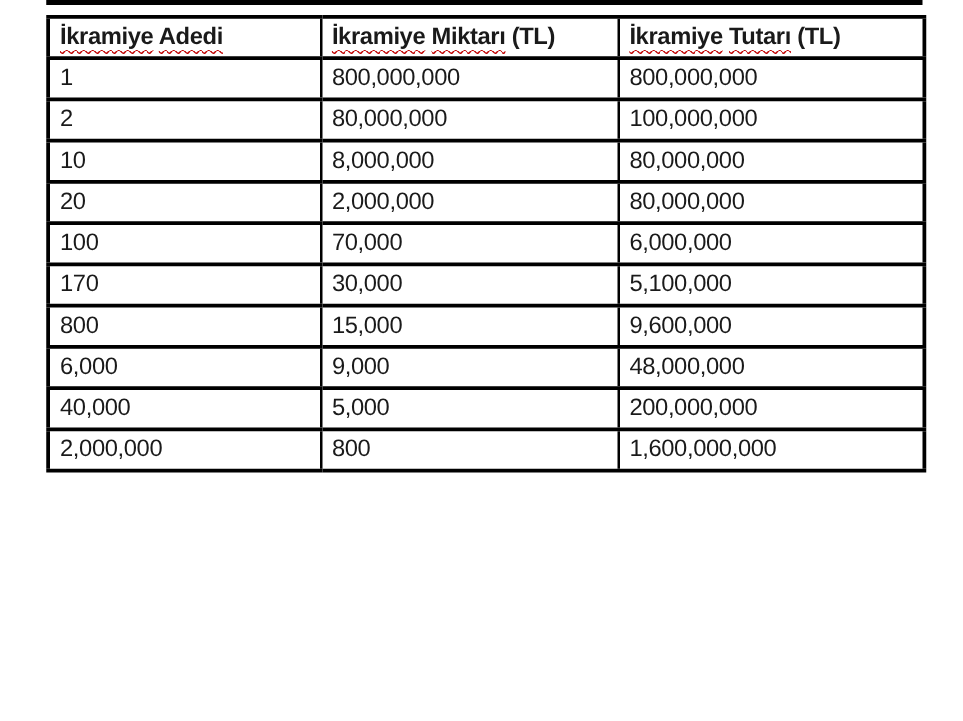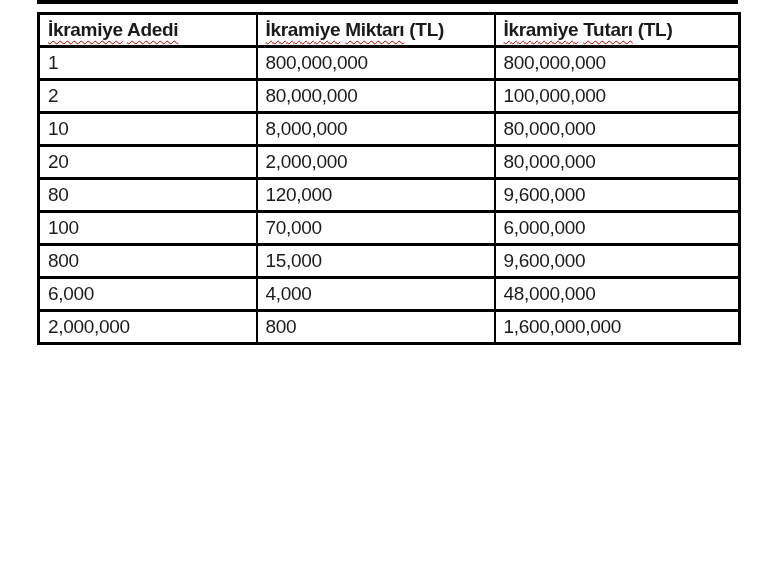--- a/index.html
+++ b/index.html
@@ -93,38 +93,43 @@
           <td>10</td>
           <td>8,000,000</td>
           <td>80,000,000</td>
         </tr>
         <tr>
           <td>20</td>
           <td>2,000,000</td>
           <td>80,000,000</td>
         </tr>
         <tr>
-          <td>80</td>
-          <td>120,000</td>
-          <td>9,600,000</td>
-        </tr>
-        <tr>
           <td>100</td>
           <td>70,000</td>
           <td>6,000,000</td>
+        </tr>
+        <tr>
+          <td>170</td>
+          <td>30,000</td>
+          <td>5,100,000</td>
         </tr>
         <tr>
           <td>800</td>
           <td>15,000</td>
           <td>9,600,000</td>
         </tr>
         <tr>
           <td>6,000</td>
-          <td>4,000</td>
+          <td>9,000</td>
           <td>48,000,000</td>
+        </tr>
+        <tr>
+          <td>40,000</td>
+          <td>5,000</td>
+          <td>200,000,000</td>
         </tr>
         <tr>
           <td>2,000,000</td>
           <td>800</td>
           <td>1,600,000,000</td>
         </tr>
       </tbody>
   </table>
 </div>
 

